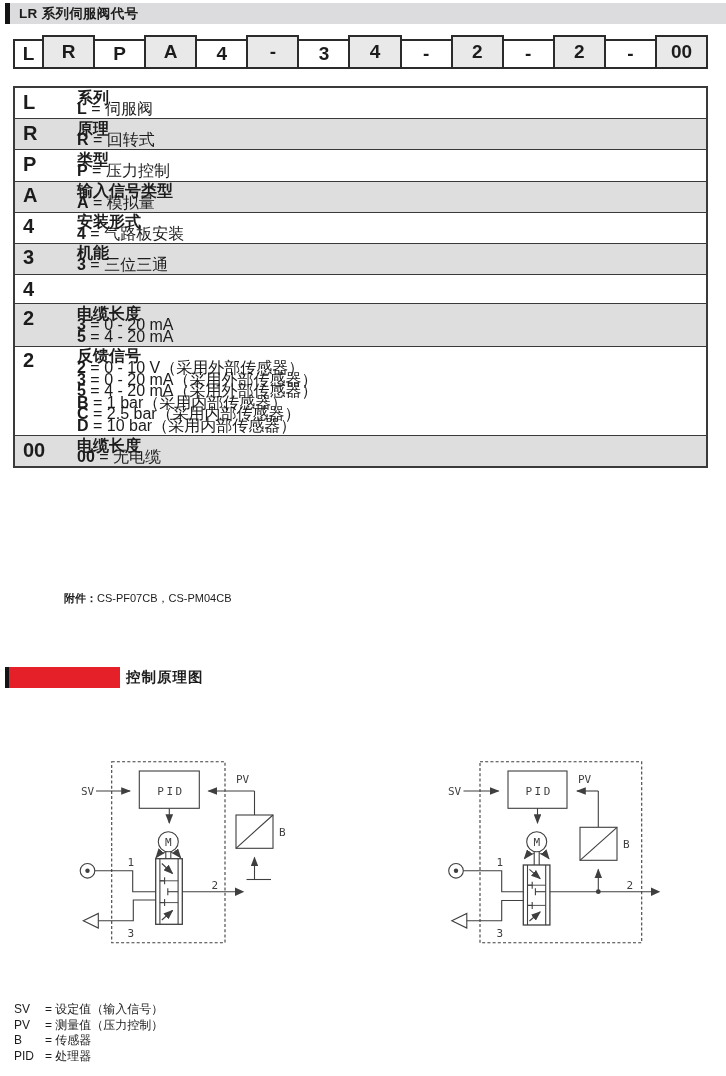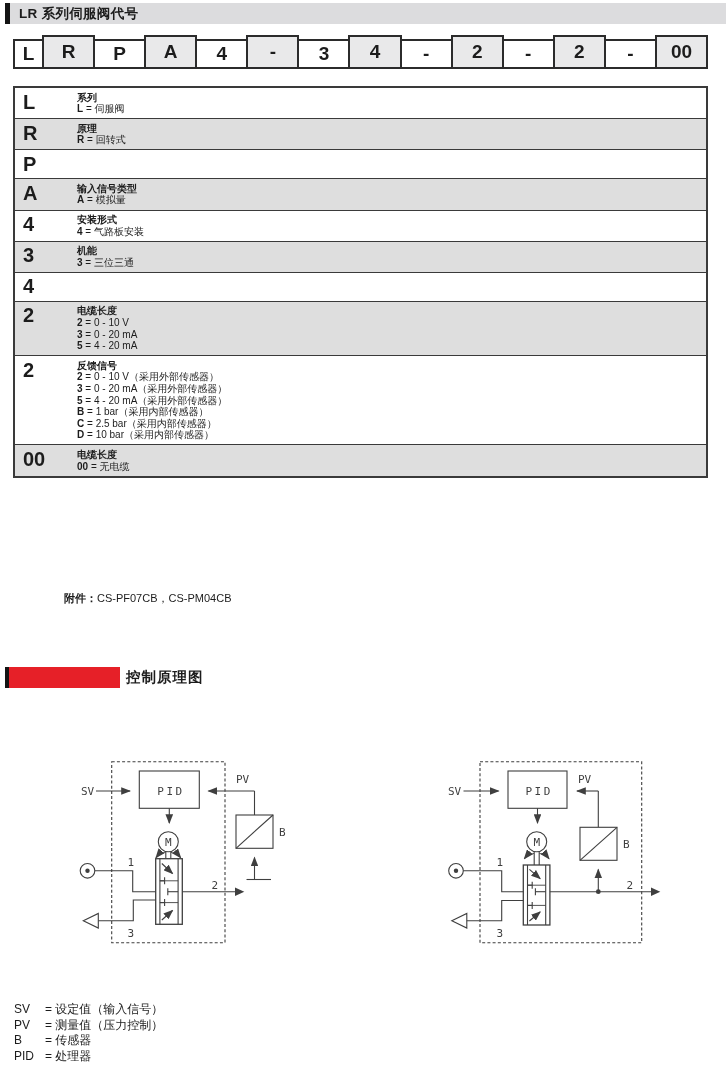--- a/index.html
+++ b/index.html
@@ -15,21 +15,21 @@
   .ccell{box-sizing:border-box;flex:1;height:30px;margin-left:-2px;border:2px solid #2b2b2b;background:#ffffff;
          display:flex;align-items:center;justify-content:center;font-weight:bold;font-size:19px;}
   .ccell:first-child{margin-left:0;flex:0 0 31px;}
   .ccell.alt{height:34px;background:#e9e9ea;}
   
   .ctable{position:absolute;left:13px;top:86px;width:695px;box-sizing:border-box;border:2px solid #3a3a3a;}
   .trow{display:flex;border-top:1px solid #3a3a3a;padding:3.5px 0 3.5px 0;background:#fff;}
   .trow:first-child{border-top:none;}
   .trow.alt{background:#dedede;}
   .tcode{flex:0 0 62px;padding-left:8px;box-sizing:border-box;font-size:20px;font-weight:bold;line-height:21px;}
-  .tdesc{flex:1;font-size:10px;line-height:11.6px;}
+  .tdesc{flex:1;font-size:16px;line-height:11.6px;}
   .ttitle{font-weight:bold;}
   .tline b{font-weight:bold;}
   
   .attach{position:absolute;left:16px;top:591px;font-size:11px;margin-left:48px;}
   .attach b{font-weight:bold;}
   
   .banner{position:absolute;left:5px;top:667px;height:21px;display:flex;align-items:center;}
   .banner .bbar{width:4px;height:21px;background:#141414;}
   .banner .bred{width:111px;height:21px;background:#e62028;}
   .banner .btitle{margin-left:6px;font-weight:bold;font-size:14.5px;letter-spacing:1px;}
@@ -81,20 +81,24 @@
       </div>
       <div class="trow alt">
         <div class="tcode">R</div>
         <div class="tdesc">
           <div class="ttitle">原理</div>
           <div class="tline"><b>R</b><span> = 回转式</span></div>
         </div>
       </div>
       <div class="trow">
         <div class="tcode">P</div>
+        <div class="tdesc">
+          <div class="ttitle">类型</div>
+          <div class="tline"><b>P</b><span> = 压力控制</span></div>
+        </div>
       </div>
       <div class="trow alt">
         <div class="tcode">A</div>
         <div class="tdesc">
           <div class="ttitle">输入信号类型</div>
           <div class="tline"><b>A</b><span> = 模拟量</span></div>
         </div>
       </div>
       <div class="trow">
         <div class="tcode">4</div>
@@ -110,21 +114,20 @@
           <div class="tline"><b>3</b><span> = 三位三通</span></div>
         </div>
       </div>
       <div class="trow">
         <div class="tcode">4</div>
       </div>
       <div class="trow alt">
         <div class="tcode">2</div>
         <div class="tdesc">
           <div class="ttitle">电缆长度</div>
-          <div class="tline"><b>2</b><span> = 0 - 10 V</span></div>
           <div class="tline"><b>3</b><span> = 0 - 20 mA</span></div>
           <div class="tline"><b>5</b><span> = 4 - 20 mA</span></div>
         </div>
       </div>
       <div class="trow">
         <div class="tcode">2</div>
         <div class="tdesc">
           <div class="ttitle">反馈信号</div>
           <div class="tline"><b>2</b><span> = 0 - 10 V（采用外部传感器）</span></div>
           <div class="tline"><b>3</b><span> = 0 - 20 mA（采用外部传感器）</span></div>

